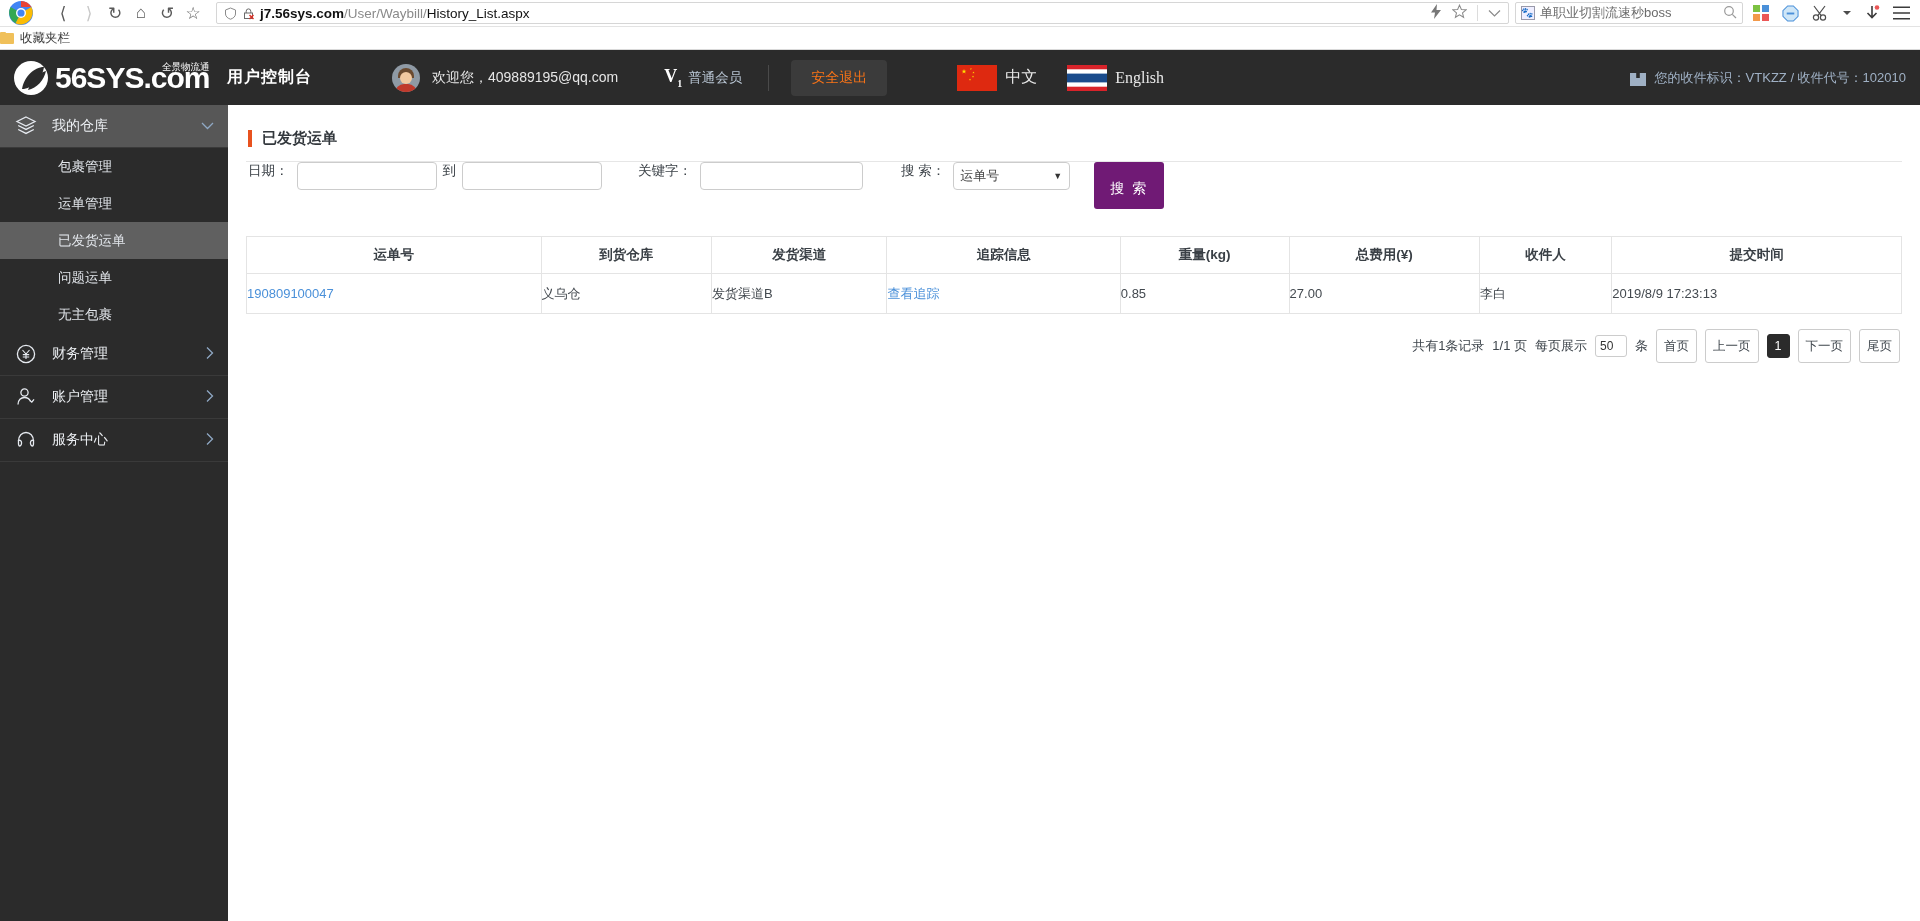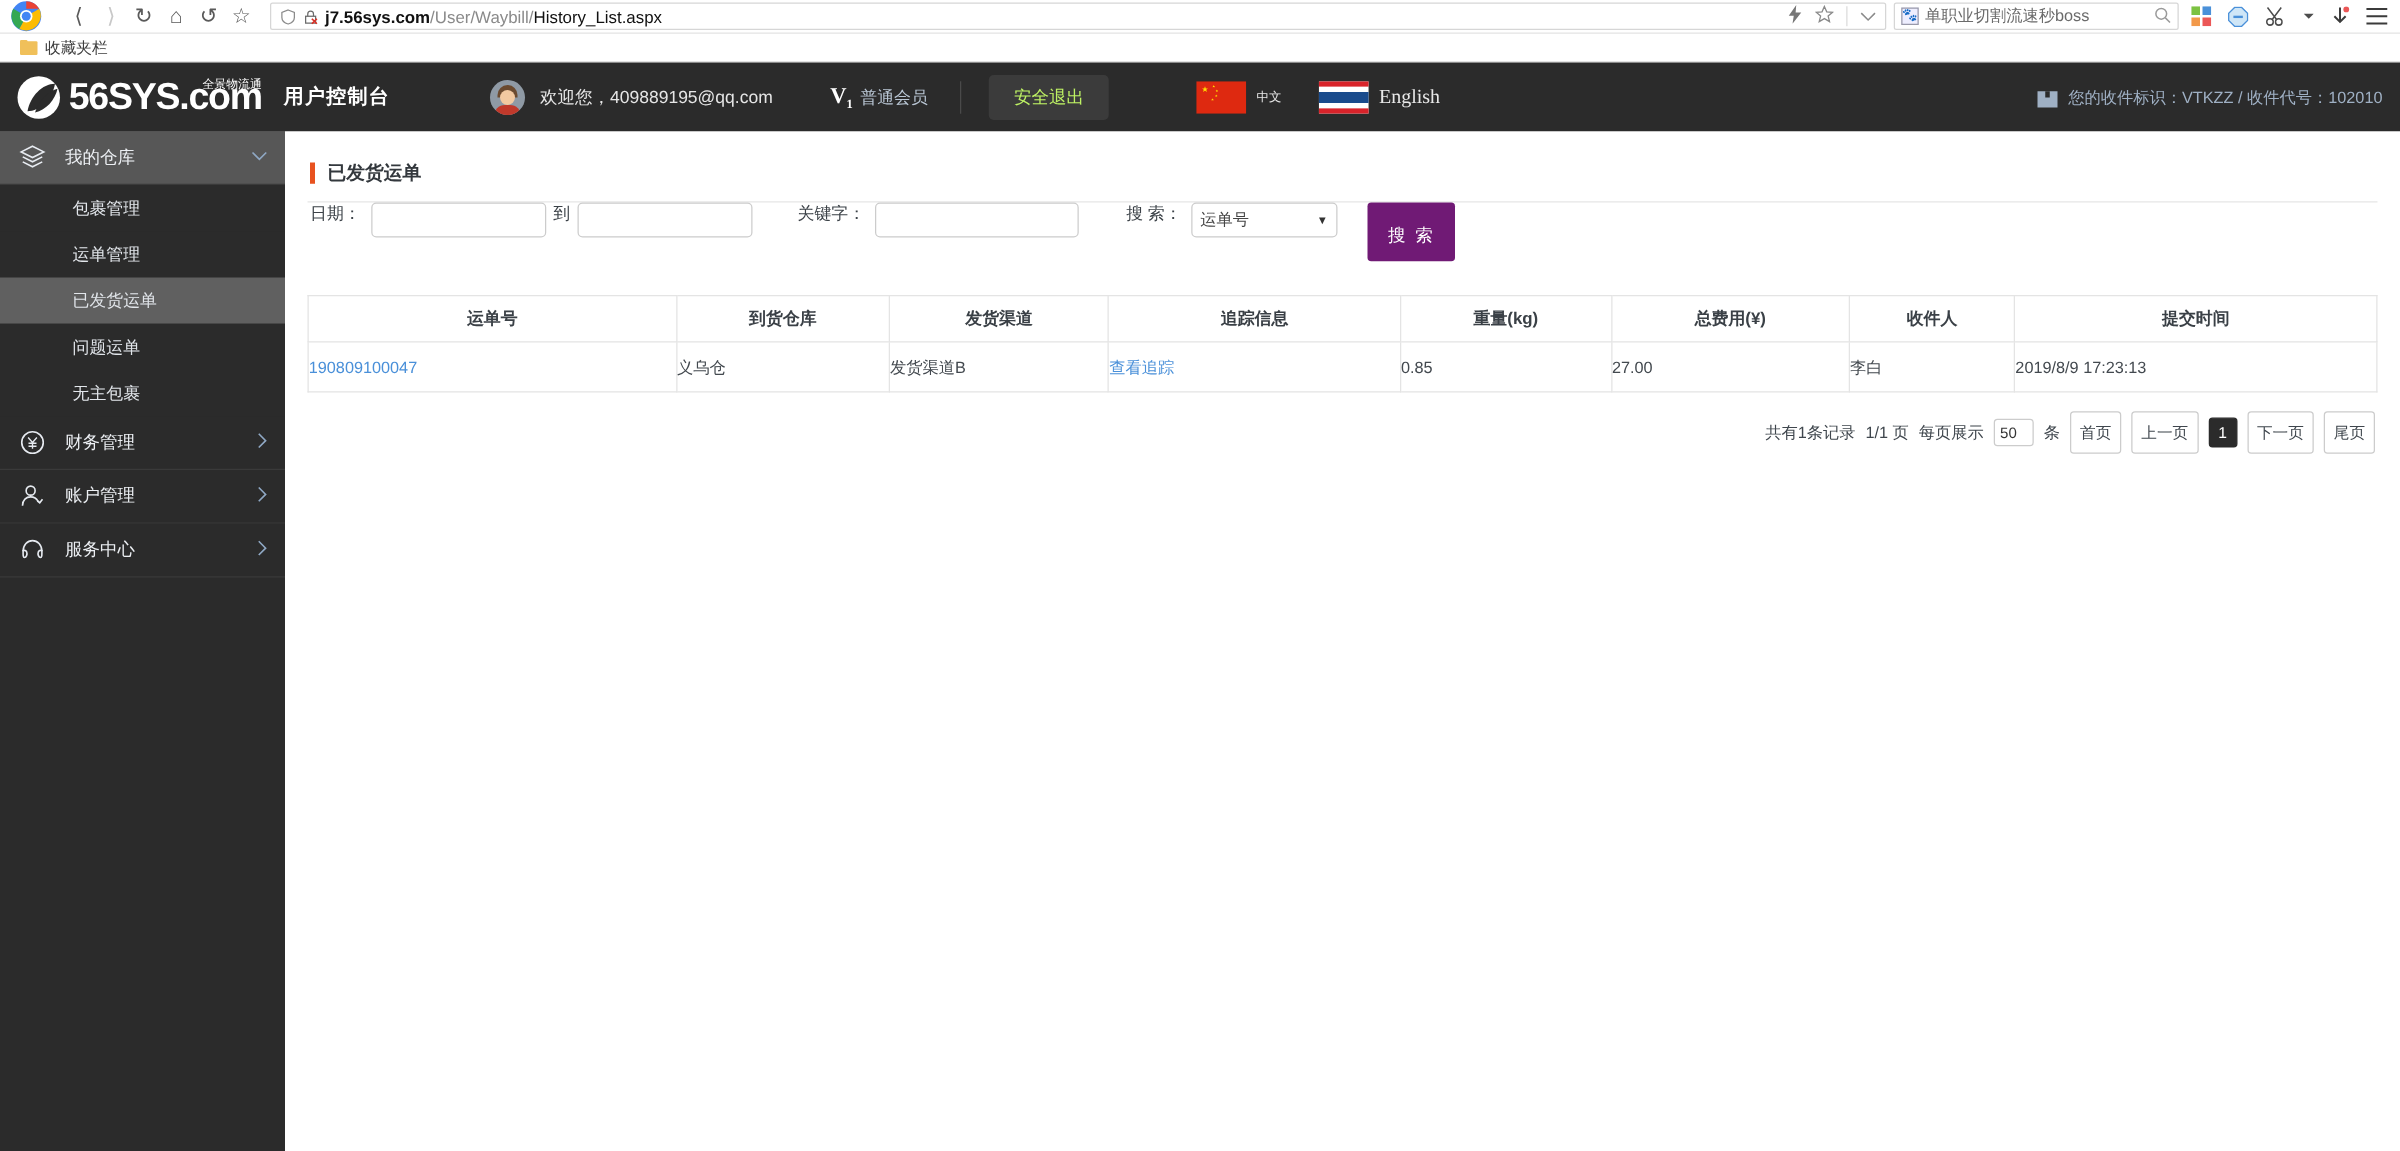--- a/index.html
+++ b/index.html
@@ -85,21 +85,21 @@
   .ext-icons { display: flex; align-items: center; gap: 13px; padding: 0 4px; flex:none; }
   .ext-icon { display:flex; align-items:center; justify-content:center; cursor:pointer; color:#5a5a5a;}
 
   
   .bookmarks-bar {
     height: 23px;
     background: #fff;
     border-bottom: 1px solid #d9d9d9;
     display: flex;
     align-items: center;
-    padding-left: 16px;
+    padding-left: 0;
     font-size: 12.5px;
     color: #3c3c3c;
   }
   .folder-icon {
     width: 14px; height: 12px;
     margin-right: 6px;
     position: relative;
     flex: none;
   }
   .folder-icon:before {
@@ -150,32 +150,32 @@
   .vip-badge {
     font-family: "Liberation Serif", serif;
     font-size: 18px; font-weight: bold; color: #fff; margin-right: 6px;
   }
   .vip-badge sub { font-size: 10px; }
   .vip-label { font-size: 13.5px; color: #b9c6d4; }
   .hdr-divider { width:1px; height: 26px; background:#4a4a4a; margin-left: 26px; flex:none;}
   .logout-btn {
     margin-left: 22px;
     background: #3b3b3b;
-    color: #bef264;
+    color: #f97316;
     font-size: 14px;
     padding: 9px 20px;
     border-radius: 4px;
     cursor: pointer;
     white-space: nowrap;
     flex:none;
   }
   .lang-wrap { display:flex; align-items:center; margin-left: 70px; flex:none;}
   .lang-item { display:flex; align-items:center; cursor:pointer; }
   .flag { width: 40px; height: 26px; flex:none; display:block;}
-  .lang-label { margin-left: 8px; font-size: 10px; color:#e8e8e8; }
+  .lang-label { margin-left: 8px; font-size: 16px; color:#e8e8e8; }
   .lang-item.en { margin-left: 30px; }
   .lang-item.en .lang-label { font-size: 16px; font-family: Liberation Serif, serif; }
   .recv-info {
     margin-left: auto; margin-right: 14px;
     display: flex; align-items: center;
     font-size: 13px; color: #9fb0c4; white-space: nowrap;
   }
   .box-icon { width: 18px; height: 18px; margin-right: 8px; flex:none; }
 
   

